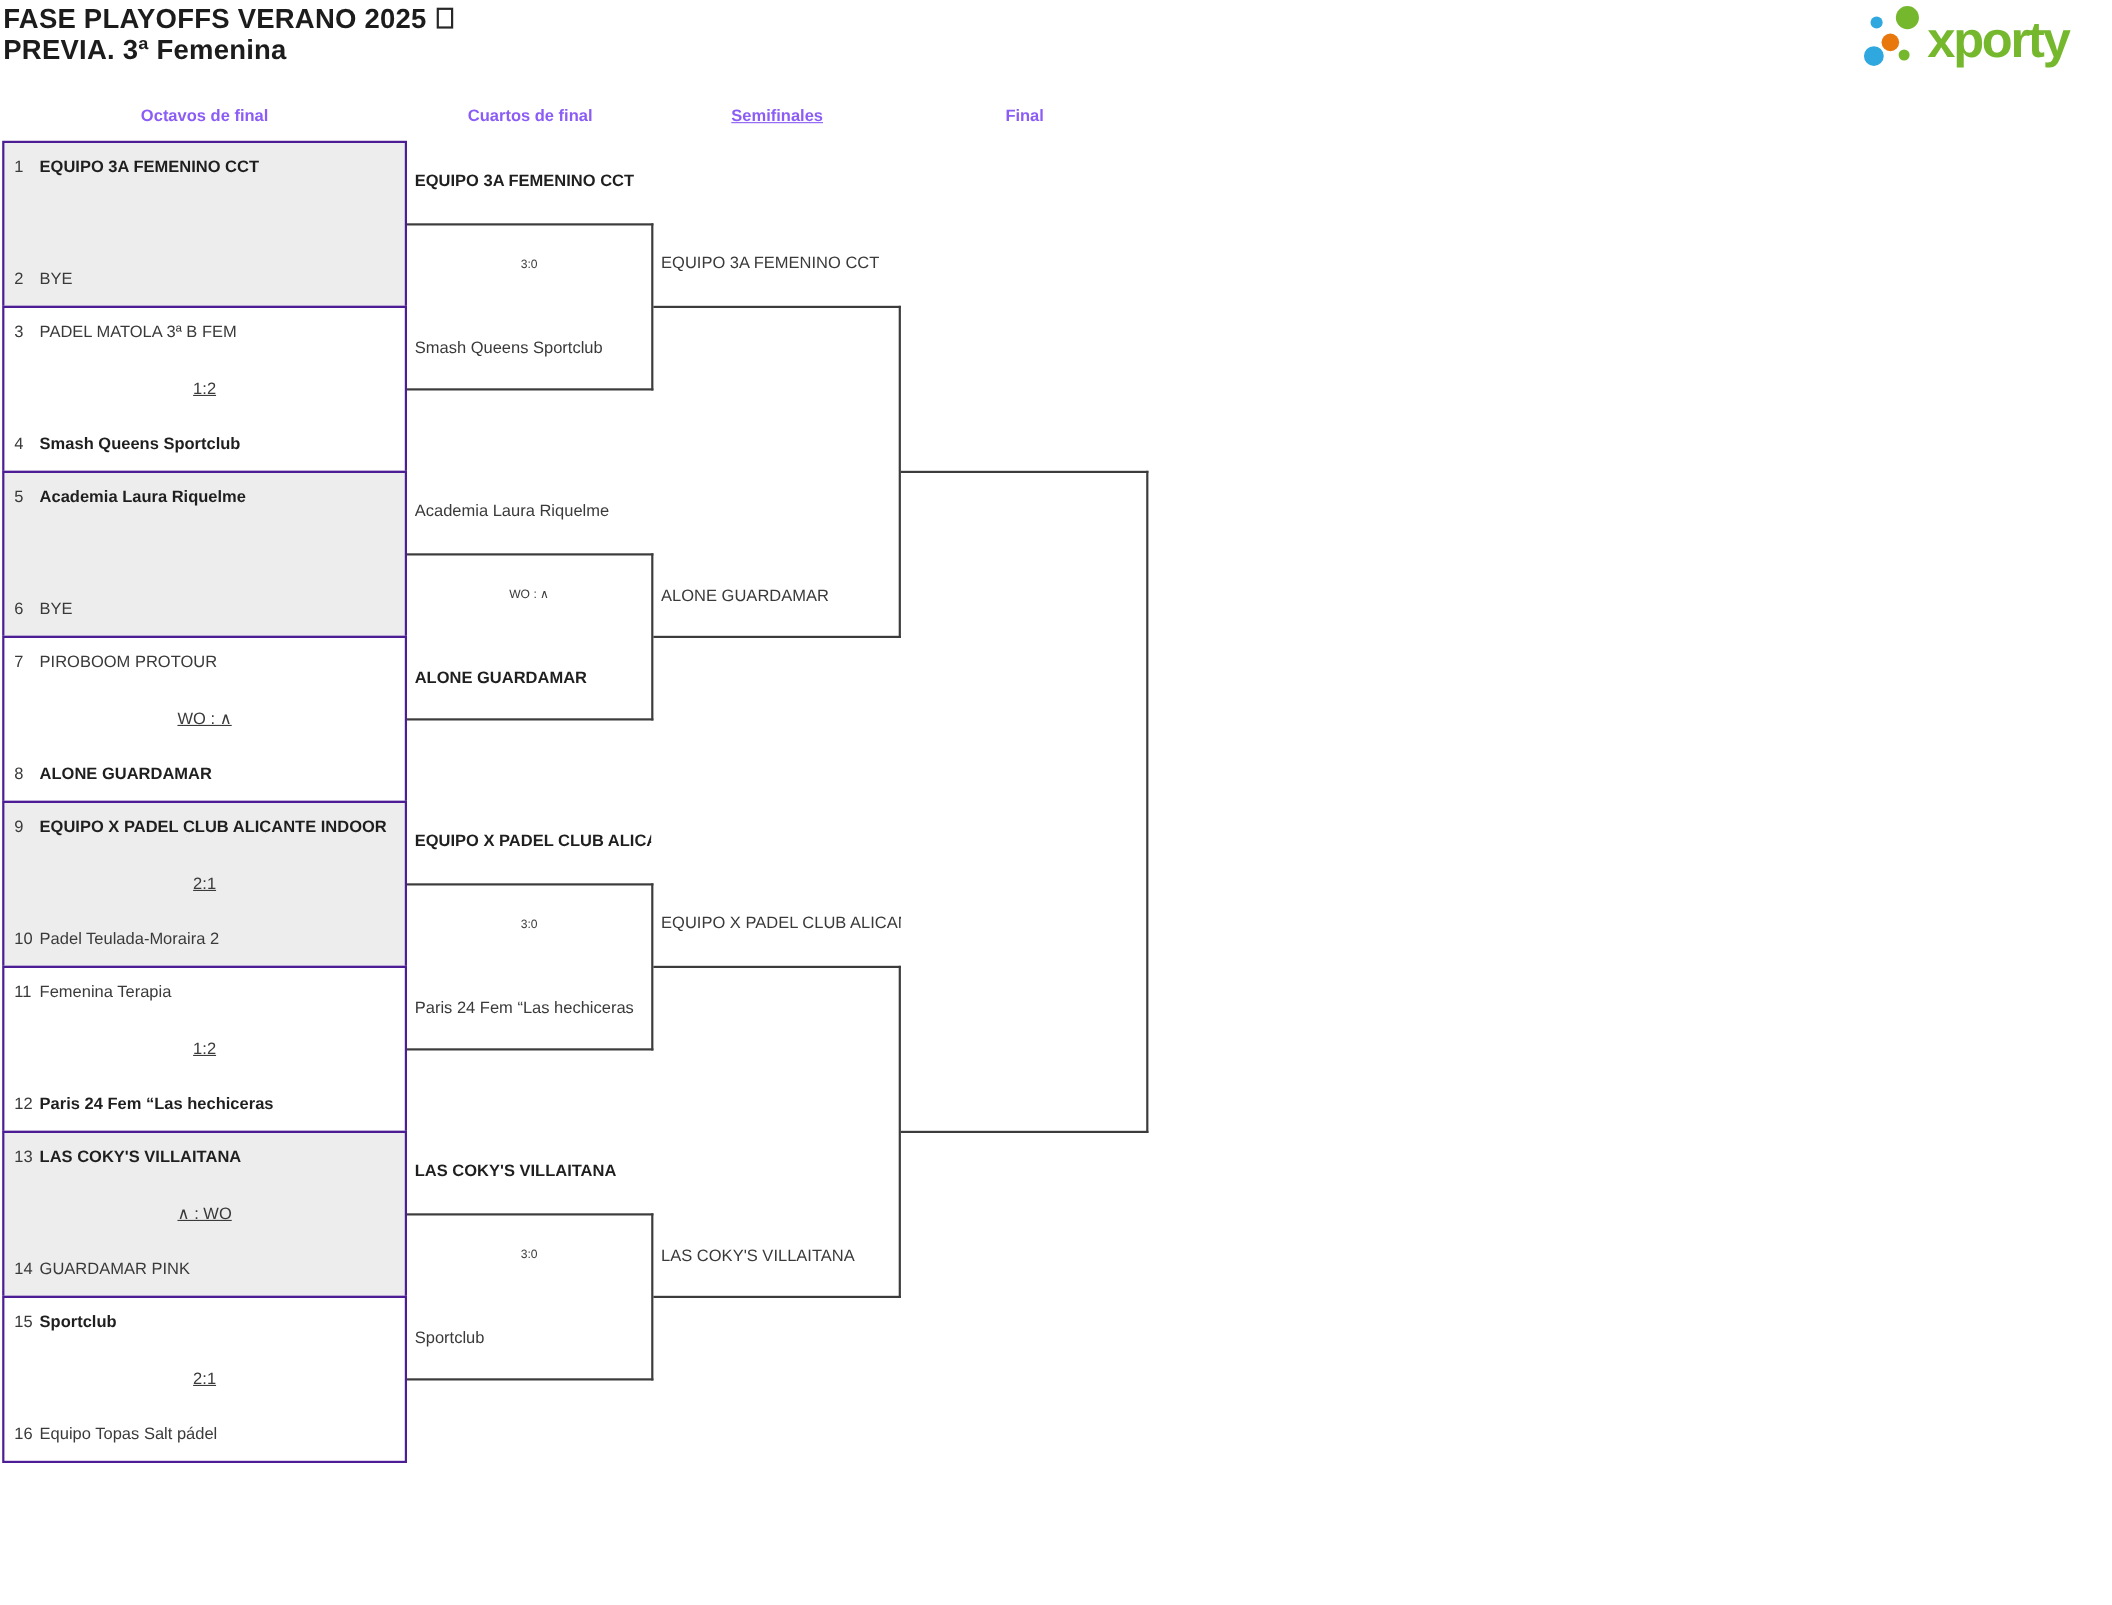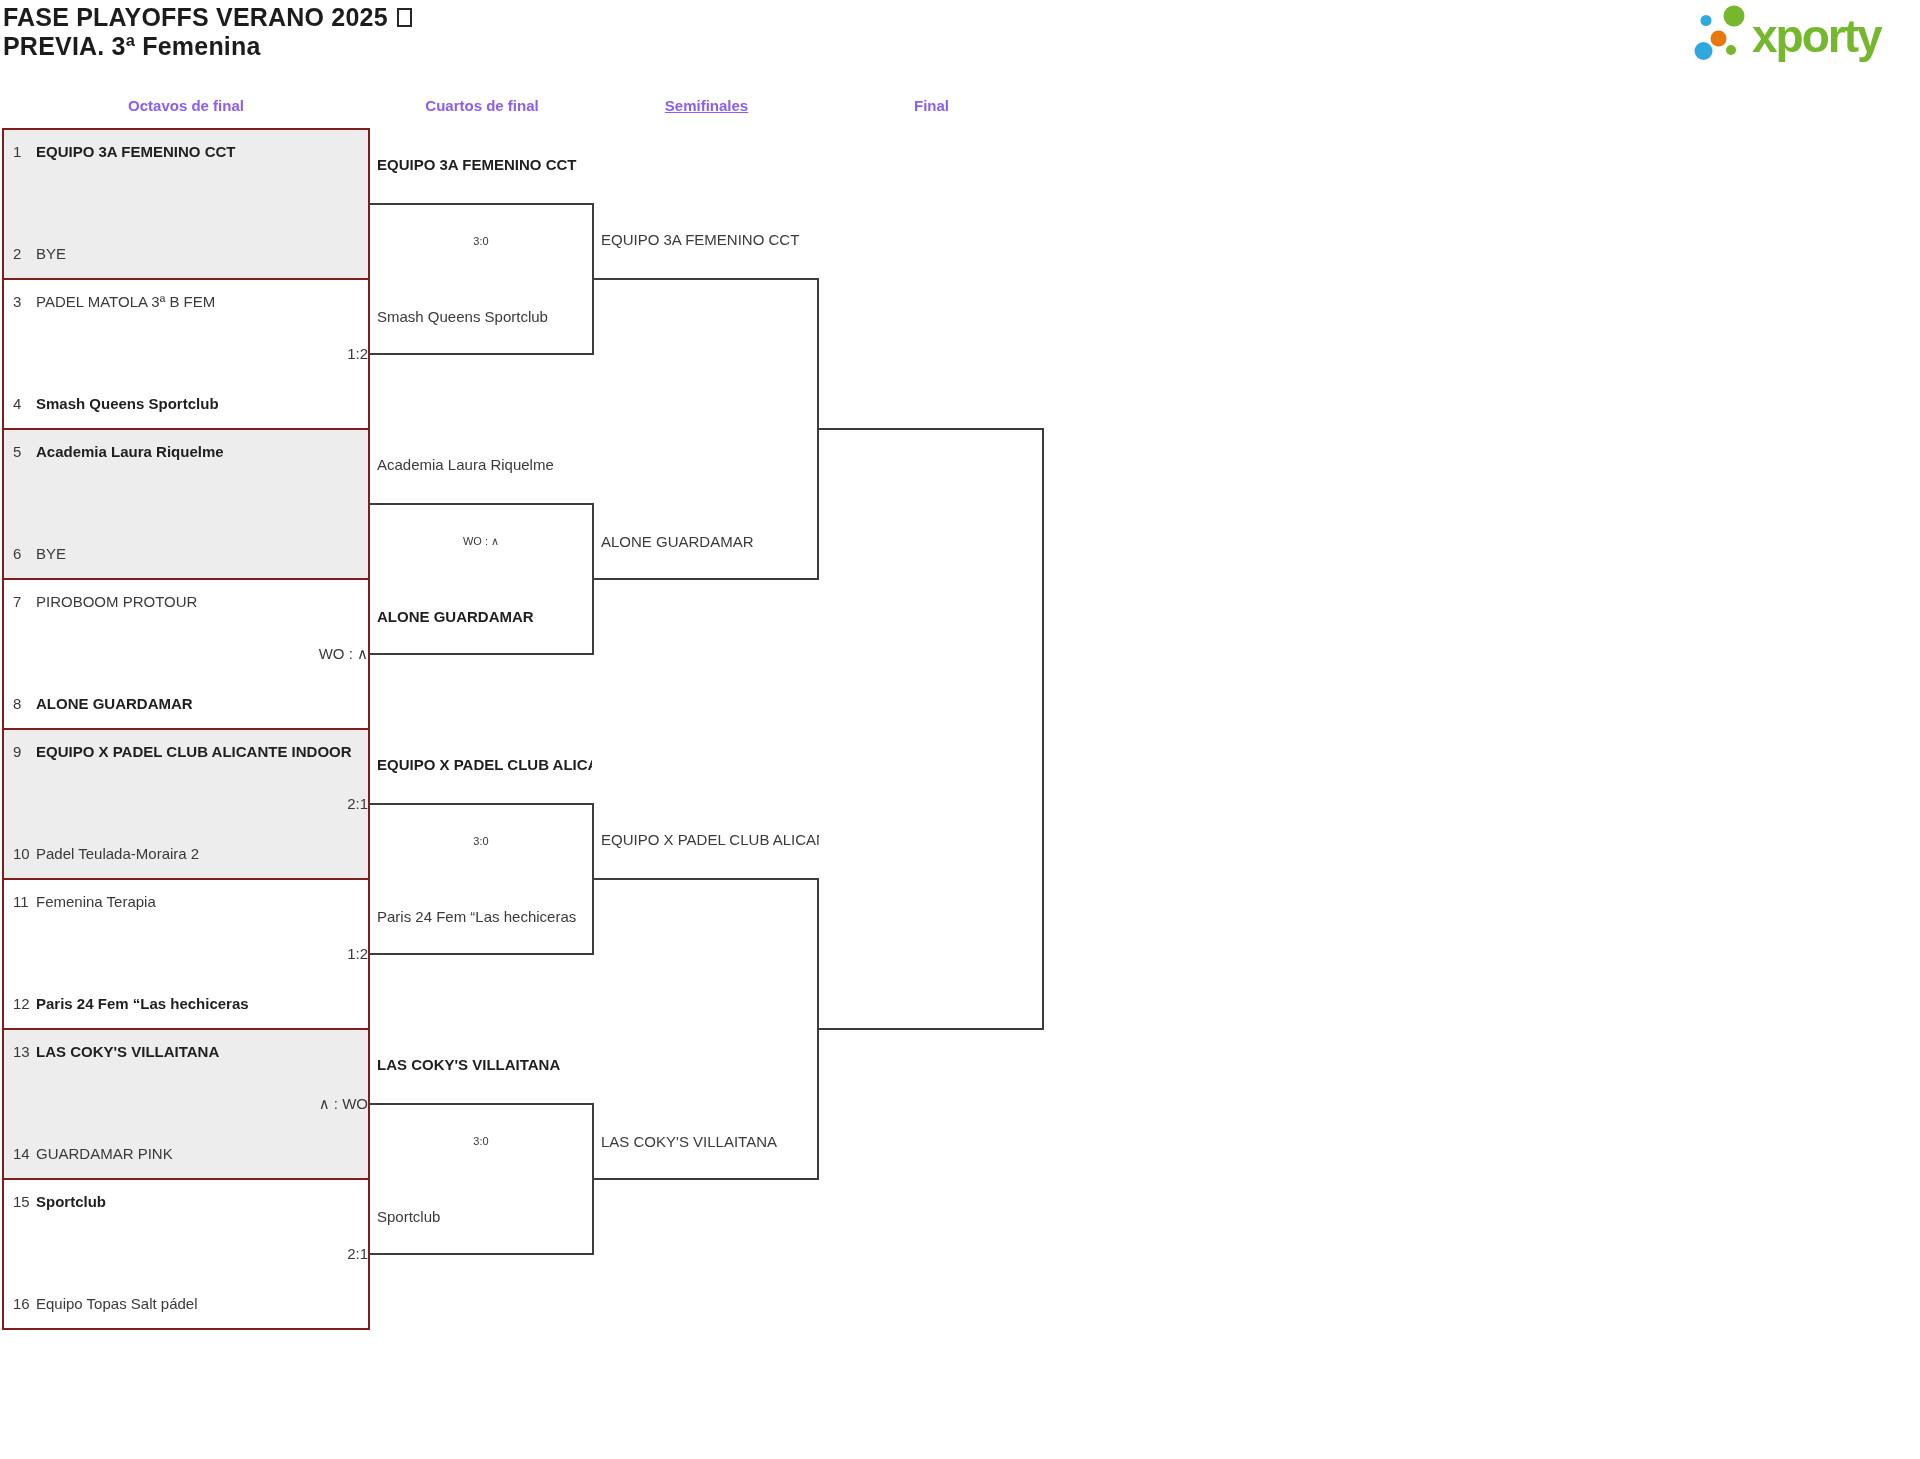--- a/index.html
+++ b/index.html
@@ -14,29 +14,29 @@
 
   
   .logo{position:absolute;left:1686px;top:5px;width:230px;height:60px;}
 
   
   .colhead{position:absolute;top:97px;text-align:center;font-size:15px;
            font-weight:600;color:#8b5cf6;}
 
   
   .obox{position:absolute;left:2px;width:368px;height:152px;
-        border:2px solid #7f1d1d;box-sizing:border-box;background:#ffffff;}
+        border:2px solid #4c1d95;box-sizing:border-box;background:#ffffff;}
   .obox.alt{background:#ededed;}
   .orow{position:absolute;left:9px;right:5px;white-space:nowrap;overflow:hidden;
         font-size:15px;line-height:20px;color:#3a3a3a;}
   .r1{top:12px}
   .r2{top:114px}
   .seed{display:inline-block;min-width:18px;margin-right:5px;}
-  .oscore{position:absolute;top:64px;left:0;width:100%;text-align:right;
-          font-size:15px;line-height:20px;color:#3a3a3a;}
+  .oscore{position:absolute;top:64px;left:0;width:100%;text-align:center;
+          font-size:15px;line-height:20px;color:#3a3a3a;text-decoration:underline;}
 
   
   .qbox{position:absolute;left:370px;width:224px;height:152px;box-sizing:border-box;
         border:2px solid #3c3c3c;border-left:none;}
   .qscore{position:absolute;top:26px;left:0;width:100%;text-align:center;
           font-size:11px;line-height:20px;color:#3a3a3a;}
 
   
   .sfbox{position:absolute;left:594px;width:225px;height:302px;box-sizing:border-box;
          border:2px solid #3c3c3c;border-left:none;}

